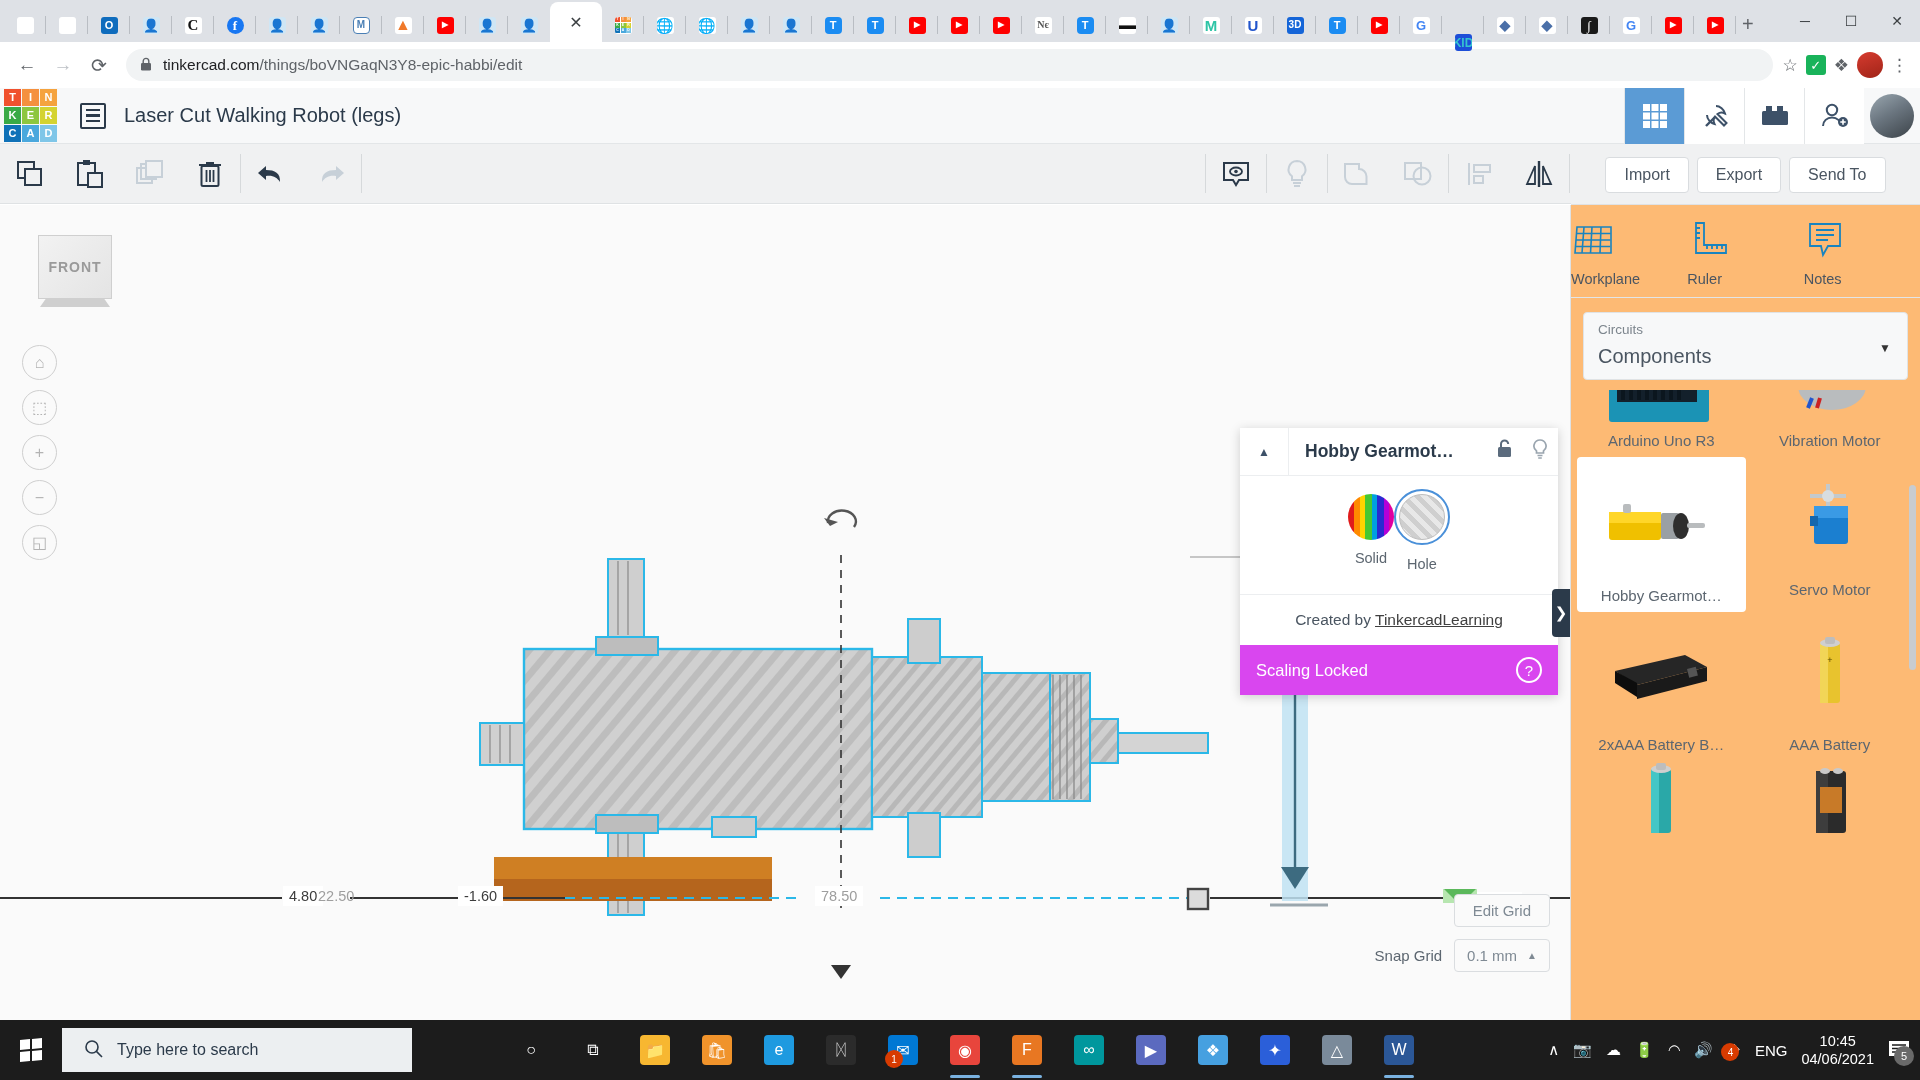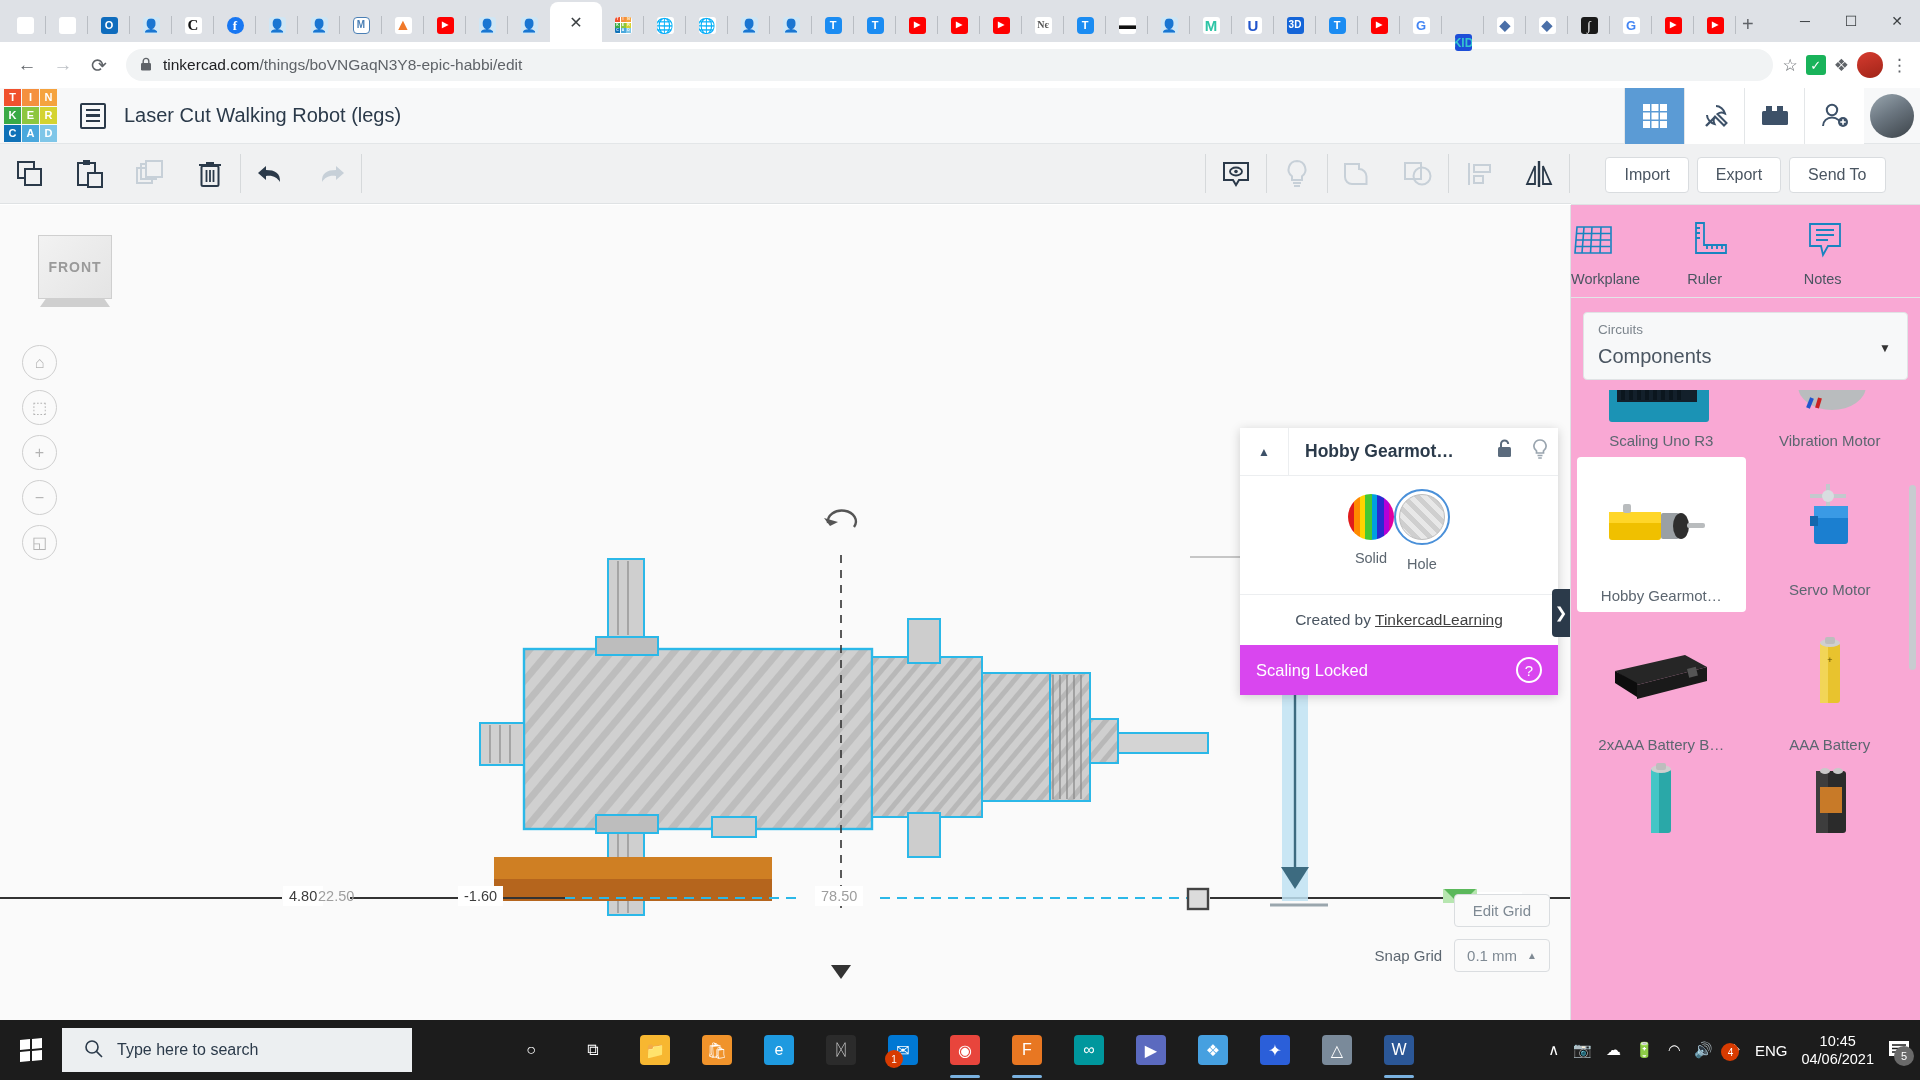--- a/index.html
+++ b/index.html
@@ -170,21 +170,21 @@
   .snaplbl { font-size: 15px; color: #5c6670; }
   .snapsel { border: 1px solid #dadde0; border-radius: 4px; padding: 7px 12px;
     font-size: 15px; color: #7f8a94; background: #fafafa; display:flex; gap:10px; align-items:center;}
 
   .collapse-handle { position: absolute; right: 0; top: 50%; margin-top: -24px;
     width: 18px; height: 48px; background: #2b3a4a; color: #fff; display: flex;
     align-items: center; justify-content: center; font-size: 15px;
     border-radius: 4px 0 0 4px; }
 
   
-  .sidebar { width: 350px; background: #f9a8d4; border-left: 1px solid #dfe2e4;
+  .sidebar { width: 350px; background: #fdba74; border-left: 1px solid #dfe2e4;
     display: flex; flex-direction: column; position: relative; }
   .sb-actions { height: 60px; display: flex; align-items: center; justify-content: center;
     gap: 8px; background: #f0f1f2; border-bottom: 1px solid #dfe2e4; position: absolute;
     top: -60px; left: 0; right: 0; }
   .sb-btn { border: 1px solid #d9dcdf; border-radius: 4px; background: #fff;
     padding: 8px 18px; font-size: 16px; color: #4a5561; }
   .sb-tools { display: flex; border-bottom: 1px solid #e2e5e7; padding: 14px 0 10px; }
   .sb-tool { flex: 1; text-align: left; }
   .sb-tool-label { font-size: 14.5px; color: #4a5561; margin-top: 6px; }
   .sb-dropdown { margin: 14px 12px 10px; border: 1px solid #e0e3e5; border-radius: 4px;
@@ -759,21 +759,21 @@
                     <rect x="28" y="-4" width="4" height="14"></rect>
                     <rect x="36" y="-4" width="4" height="14"></rect>
                     <rect x="44" y="-4" width="4" height="14"></rect>
                     <rect x="52" y="-4" width="4" height="14"></rect>
                     <rect x="60" y="-4" width="4" height="14"></rect>
                     <rect x="68" y="-4" width="4" height="14"></rect>
                     <rect x="76" y="-4" width="4" height="14"></rect>
                   </g>
                 </svg>
             </div>
-            <div class="comp-label">Scaling Uno R3</div>
+            <div class="comp-label">Arduino Uno R3</div>
           </div>
           <div class="comp">
             <div class="comp-thumb" style="height:40px;align-items:flex-start;overflow:hidden">
               <svg width="120" height="44" viewBox="0 0 120 44">
                   <ellipse cx="62" cy="-4" rx="34" ry="24" fill="#b9bcbe"></ellipse>
                   <path d="M42 8l-4 10" stroke="#2255cc" stroke-width="4"></path>
                   <path d="M50 8l-3 10" stroke="#cc2222" stroke-width="4"></path>
                 </svg>
             </div>
             <div class="comp-label">Vibration Motor</div>

